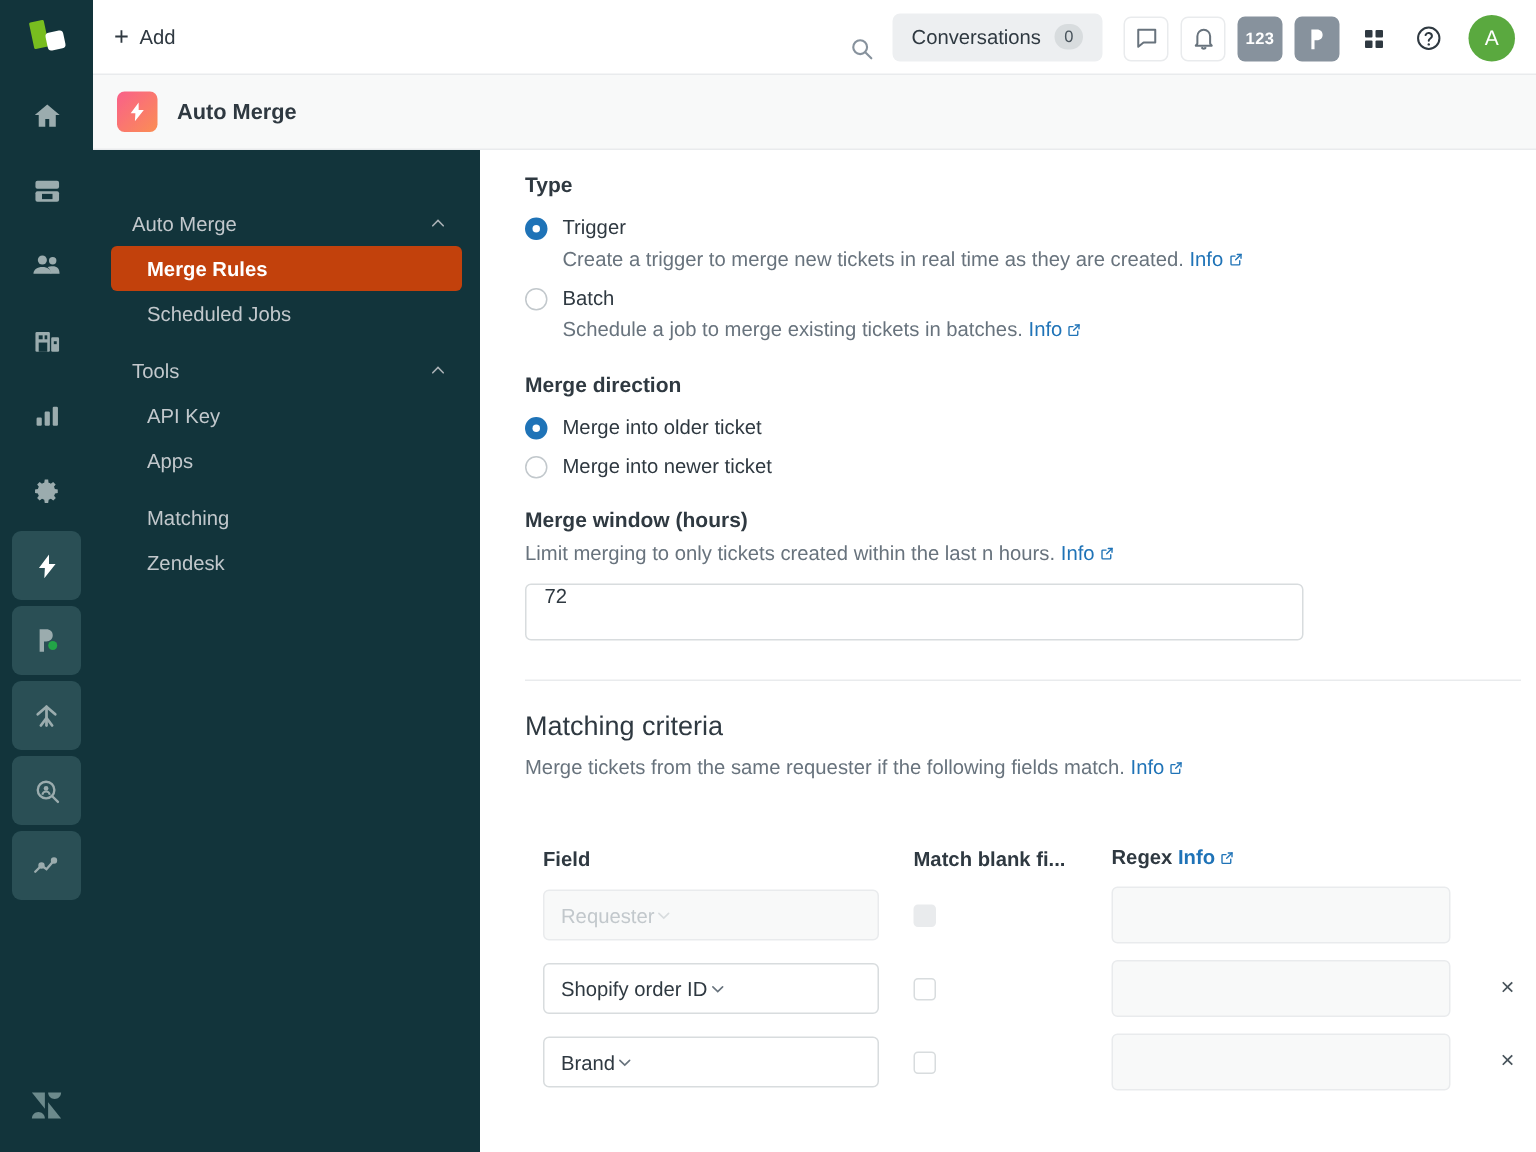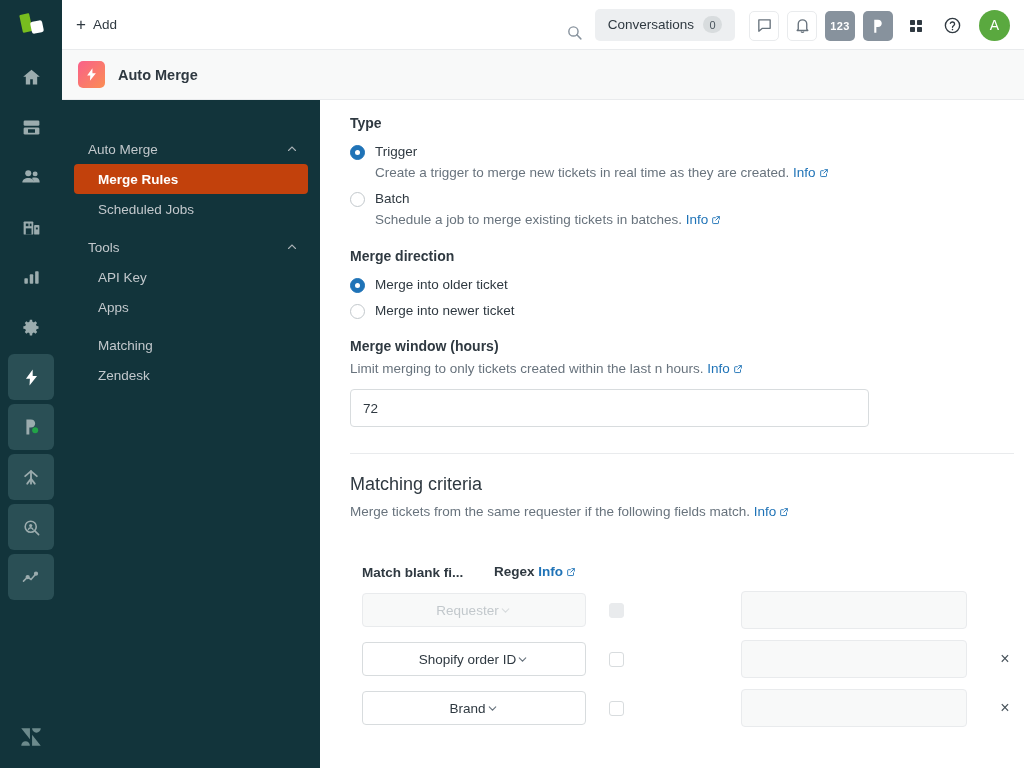--- a/index.html
+++ b/index.html
@@ -148,41 +148,41 @@
   .link { color: #1f73b7; text-decoration: none; }
   .ext { display: inline-block; vertical-align: -1px; margin-left: 3px; }
 
   .block { margin-top: 18px; }
   .sub { font-size: 13.5px; color: #68737d; margin-bottom: 10px; line-height: 19px; }
 
   .text-input {
     width: 519px; height: 38px; border: 1px solid #d8dcde; border-radius: 4px;
     background: #fff; padding: 0 12px;
     font-size: 13.5px; color: #2f3941; font-family: "Liberation Sans", sans-serif;
-    display: flex; align-items: center;
+    display: flex; 
   }
 
   hr.div { border: 0; border-top: 1px solid #e9ebed; margin: 26px 0 0 0; width: 664px; }
 
   
   .crit-head {
     display: flex; align-items: center;
     margin-top: 42px; padding-left: 12px;
     font-size: 13.5px; color: #2f3941; font-weight: 700;
   }
   .col-field  { width: 247px; flex: 0 0 247px; }
   .col-blank  { width: 132px; flex: 0 0 132px; }
   .col-regex  { width: 232px; flex: 0 0 232px; }
   .col-x      { width: 40px;  flex: 0 0 40px; }
   .crit-head .reg-label { font-weight: 700; }
 
   .crit-row { display: flex; align-items: center; margin-top: 11px; padding-left: 12px; }
   .select {
     width: 224px; height: 34px; border: 1px solid #d8dcde; border-radius: 4px;
-    background: #fff; display: flex; align-items: center; justify-content: center;
+    background: #fff; display: flex; align-items: center; justify-content: flex-start;
     padding: 0 11px; font-size: 13.5px; color: #2f3941;
   }
   .select.disabled { background: #f8f9f9; border-color: #e9ebed; color: #c2c8cc; }
   .select .chev { color: #68737d; display: flex; }
   .select.disabled .chev { color: #d8dcde; }
   .cbox {
     width: 15px; height: 15px; border-radius: 3px;
     border: 1px solid #d8dcde; background: #fff;
   }
   .cbox.disabled { background: #e9ebed; border-color: #e9ebed; }
@@ -502,20 +502,21 @@
             <div class="sub">
               <span>Merge tickets from the same requester if the following fields match.</span>
               <a class="link" href="#">Info</a><span class="ext"><svg width="10" height="10" viewBox="0 0 24 24" fill="none" stroke="#1f73b7" stroke-width="2.2" stroke-linecap="round">
                     <path d="M14 4h6v6"></path>
                     <path d="M20 4l-8.5 8.5"></path>
                     <path d="M18 14v5a1.5 1.5 0 01-1.5 1.5h-11A1.5 1.5 0 014 19V8a1.5 1.5 0 011.5-1.5h5"></path>
                   </svg></span>
             </div>
 
             <div class="crit-head">
+              <div class="col-field">Field</div>
               <div class="col-blank">Match blank fi...</div>
               <div class="col-regex">
                 <span class="reg-label">Regex</span>
                 <a class="link" href="#">Info</a><span class="ext"><svg width="10" height="10" viewBox="0 0 24 24" fill="none" stroke="#1f73b7" stroke-width="2.2" stroke-linecap="round">
                       <path d="M14 4h6v6"></path>
                       <path d="M20 4l-8.5 8.5"></path>
                       <path d="M18 14v5a1.5 1.5 0 01-1.5 1.5h-11A1.5 1.5 0 014 19V8a1.5 1.5 0 011.5-1.5h5"></path>
                     </svg></span>
               </div>
               <div class="col-x"></div>

